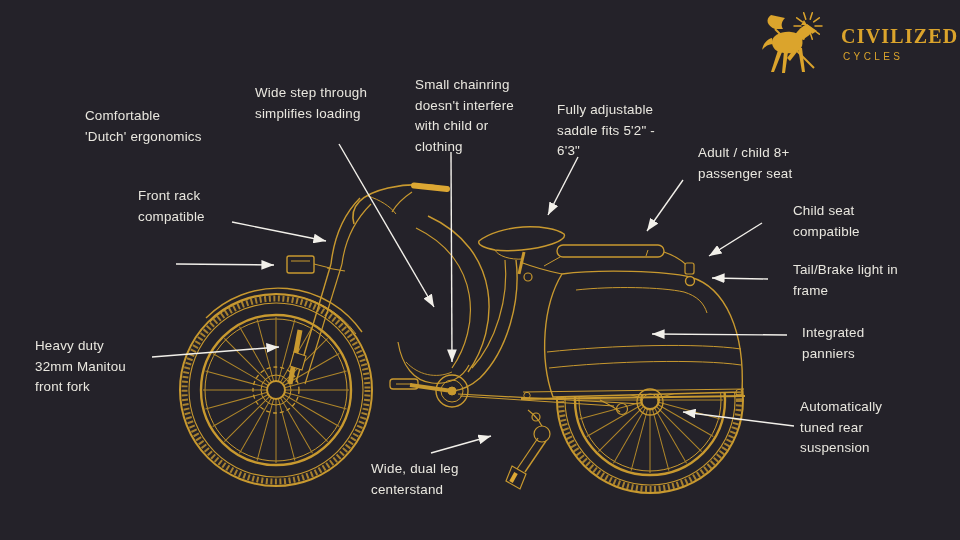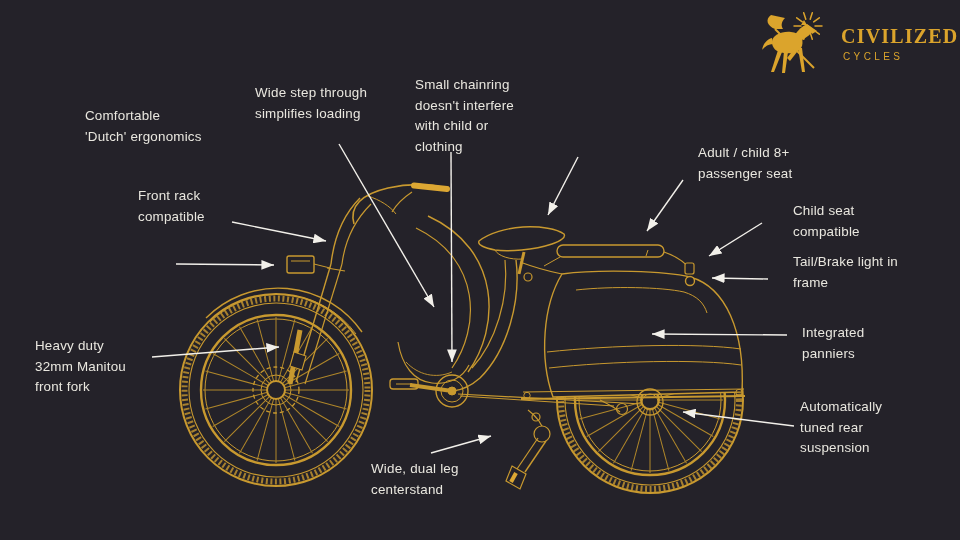--- a/index.html
+++ b/index.html
@@ -217,25 +217,28 @@
   </svg>
 
   <div class="label" style="left:255px;top:83px">Wide step through
 simplifies loading</div>
   <div class="label" style="left:85px;top:106px">Comfortable
 'Dutch' ergonomics</div>
   <div class="label" style="left:415px;top:75px">Small chainring
 doesn't interfere
 with child or
 clothing</div>
+  <div class="label" style="left:557px;top:100px">Fully adjustable
+saddle fits 5'2" -
+6'3"</div>
   <div class="label" style="left:698px;top:143px">Adult / child 8+
 passenger seat</div>
   <div class="label" style="left:793px;top:201px">Child seat
 compatible</div>
-  <div class="label" style="left:793px;top:252px">Tail/Brake light in
+  <div class="label" style="left:793px;top:260px">Tail/Brake light in
 frame</div>
   <div class="label" style="left:802px;top:323px">Integrated
 panniers</div>
   <div class="label" style="left:800px;top:397px">Automatically
 tuned rear
 suspension</div>
   <div class="label" style="left:138px;top:186px">Front rack
 compatible</div>
   <div class="label" style="left:35px;top:336px">Heavy duty
 32mm Manitou

